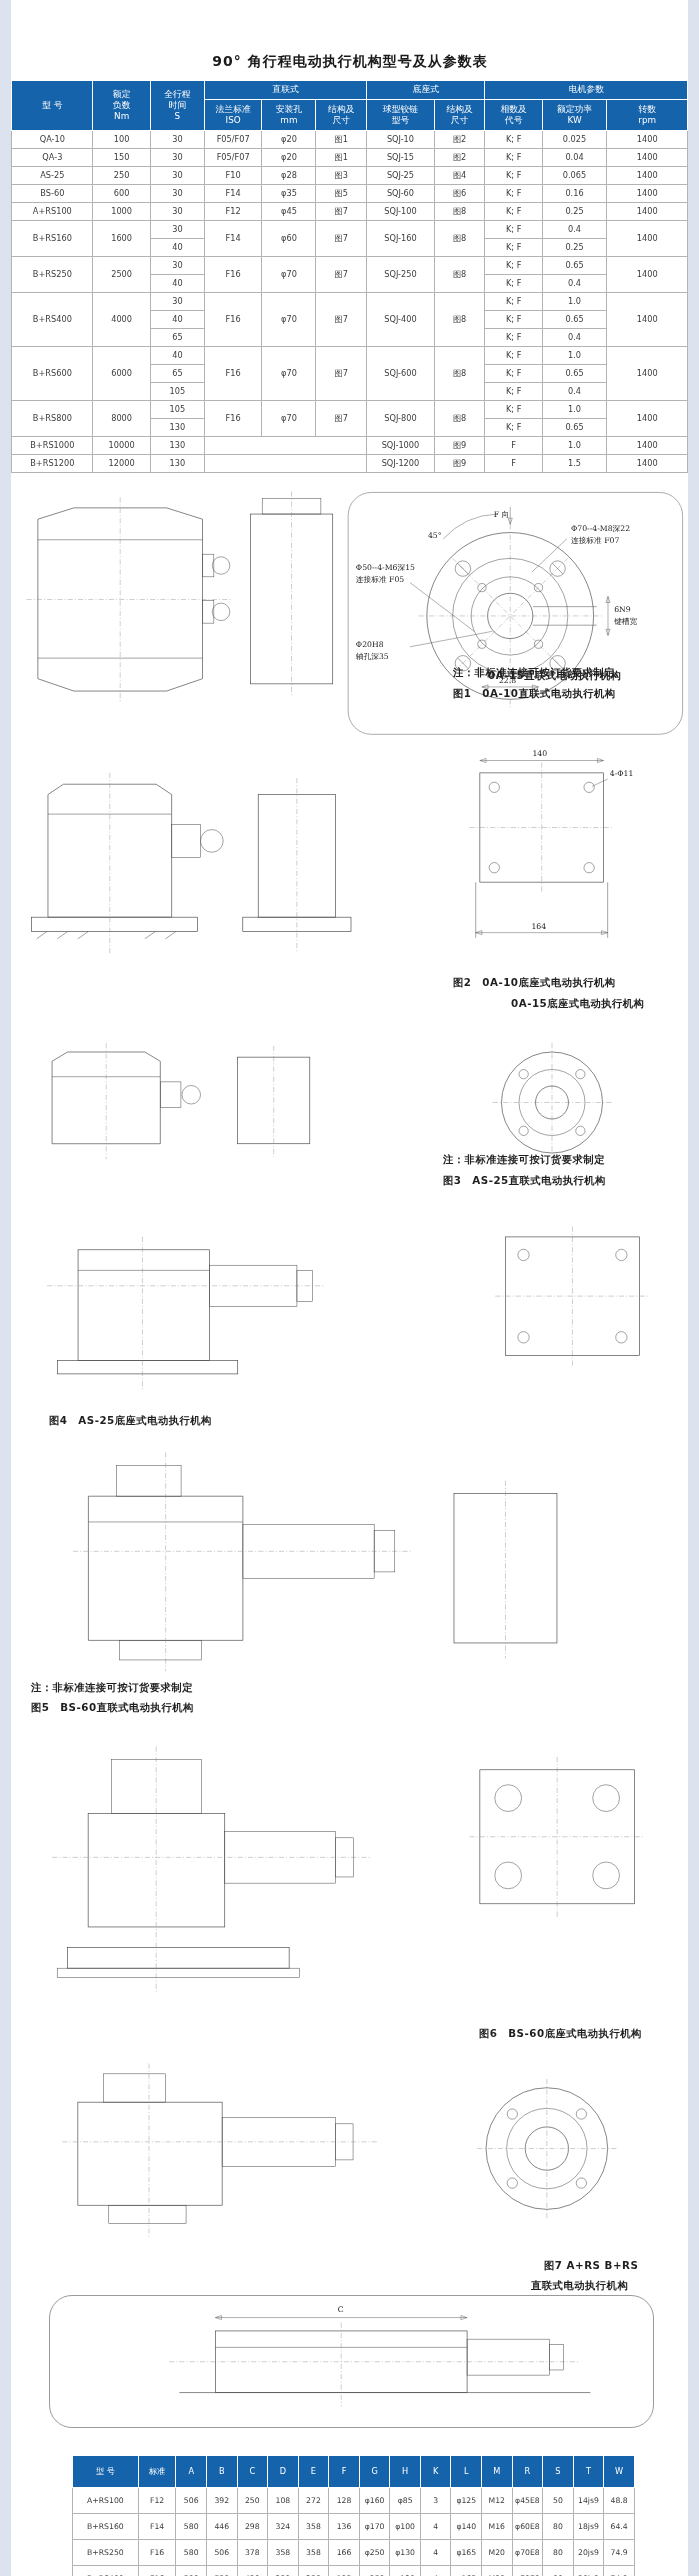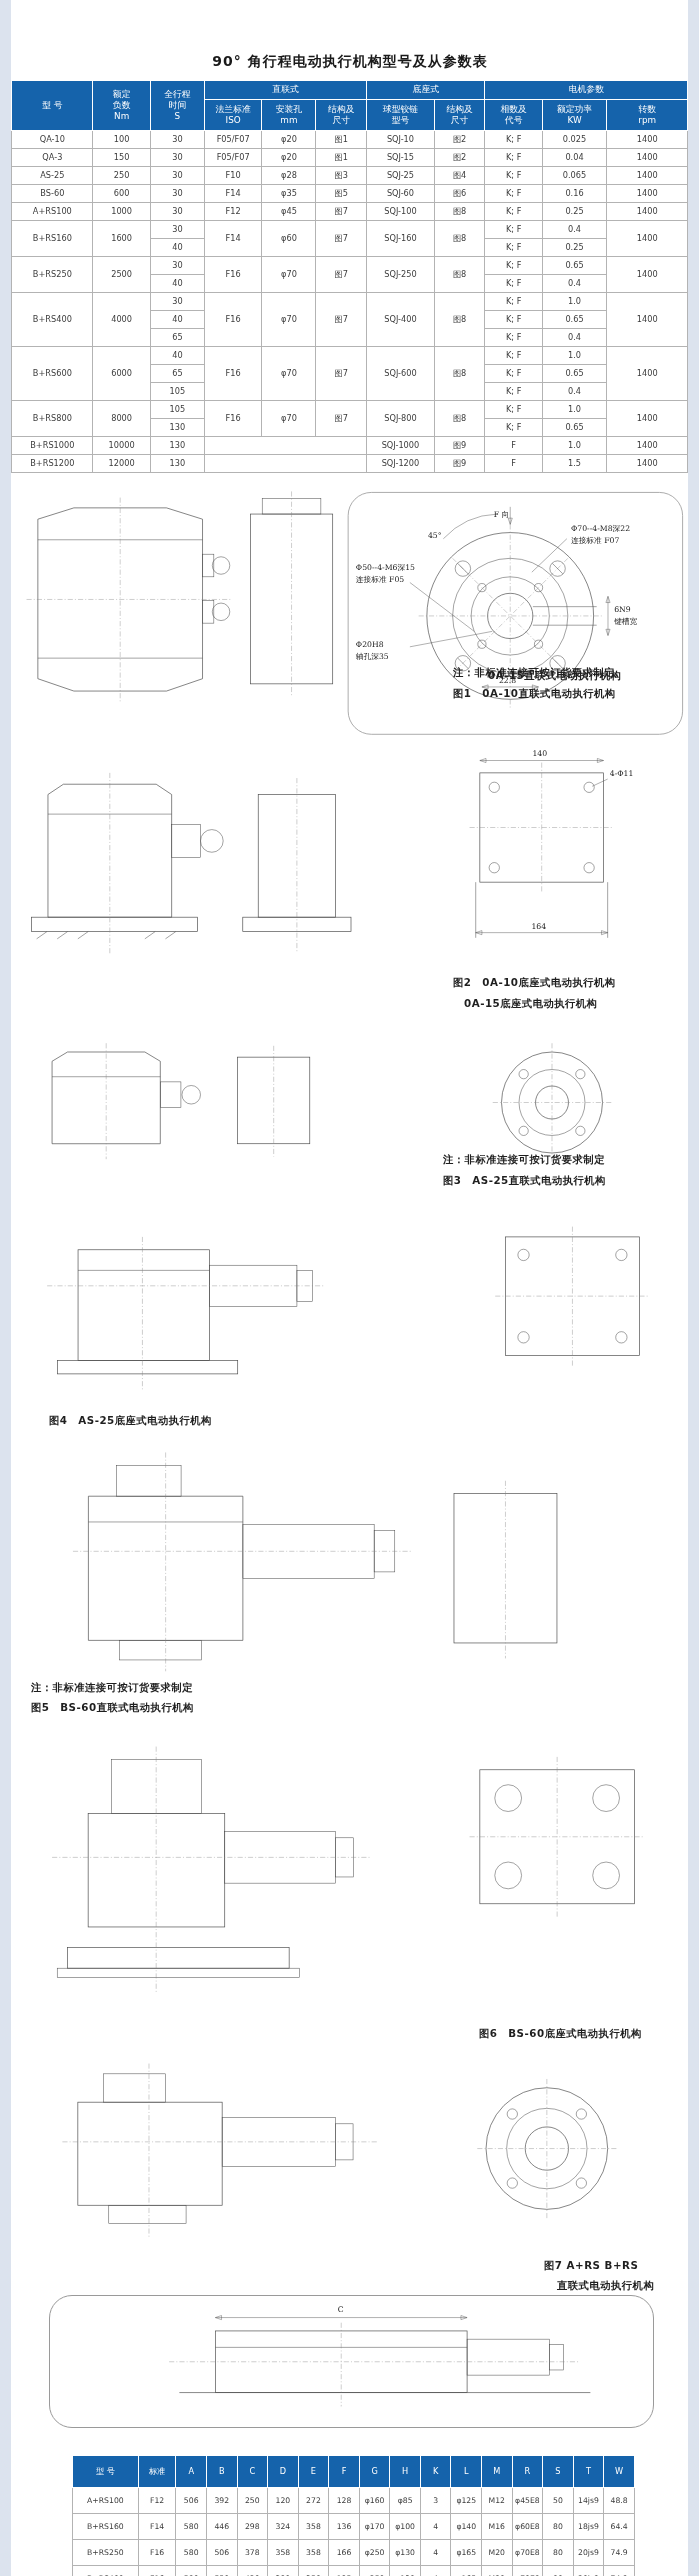--- a/index.html
+++ b/index.html
@@ -390,21 +390,21 @@
   <line class="dim" x1="1148" y1="62" x2="1118" y2="76"></line>
   <line class="dim" x1="892" y1="360" x2="1148" y2="360"></line>
   <path class="dim" d="M904 356 L892 360 L904 364 Z M1136 356 L1148 360 L1136 364 Z"></path>
   <line class="ln2" x1="892" y1="262" x2="892" y2="370"></line>
   <line class="ln2" x1="1148" y1="262" x2="1148" y2="370"></line>
   <text class="dimtxt" x="1002" y="18">140</text>
   <text class="lbl" x="1152" y="56">4-Φ11</text>
   <text class="dimtxt" x="1000" y="352">164</text>
 </svg>
 <div class="cap" style="left:453px;top:976px">图2　0A-10底座式电动执行机构</div>
-<div class="cap" style="left:464px;top:997px">0A-15底座式电动执行机构</div>
+<div class="cap" style="left:511px;top:997px">0A-15底座式电动执行机构</div>
 
 <svg class="fig" style="left:15.5px;top:1025px" width="670" height="155" viewBox="0 0 1300 300">
   <path class="ln" d="M70 70 L100 52 L250 52 L280 70 L280 230 L70 230 Z"></path>
   <line class="ln2" x1="70" y1="100" x2="280" y2="100"></line>
   <rect class="ln2" x="280" y="110" width="40" height="50"></rect>
   <circle class="ln2" cx="340" cy="135" r="18"></circle>
   <line class="cl" x1="175" y1="35" x2="175" y2="260"></line>
   <rect class="ln" x="430" y="62" width="140" height="168"></rect>
   <line class="cl" x1="500" y1="40" x2="500" y2="255"></line>
   <circle class="ln" cx="1040" cy="150" r="98"></circle>
@@ -484,21 +484,21 @@
   <circle class="ln2" cx="1030" cy="185" r="78"></circle>
   <circle class="ln" cx="1030" cy="185" r="42"></circle>
   <line class="cl" x1="895" y1="185" x2="1165" y2="185"></line>
   <line class="cl" x1="1030" y1="50" x2="1030" y2="320"></line>
   <circle class="ln2" cx="963" cy="118" r="10"></circle>
   <circle class="ln2" cx="1097" cy="118" r="10"></circle>
   <circle class="ln2" cx="963" cy="252" r="10"></circle>
   <circle class="ln2" cx="1097" cy="252" r="10"></circle>
 </svg>
 <div class="cap" style="left:544px;top:2259px">图7 A+RS B+RS</div>
-<div class="cap" style="left:557px;top:2279px">直联式电动执行机构</div>
+<div class="cap" style="left:531px;top:2279px">直联式电动执行机构</div>
 
 <div class="cbox">
   <svg width="603" height="131" viewBox="0 0 1170 255">
     <line class="dim" x1="320" y1="42" x2="810" y2="42"></line>
     <path class="dim" d="M332 38 L320 42 L332 46 Z M798 38 L810 42 L798 46 Z"></path>
     <text class="dimtxt" x="558" y="32">C</text>
     <rect class="ln" x="320" y="68" width="490" height="120"></rect>
     <line class="ln2" x1="320" y1="100" x2="810" y2="100"></line>
     <rect class="ln2" x="810" y="84" width="160" height="70"></rect>
     <rect class="ln2" x="970" y="94" width="28" height="50"></rect>
@@ -535,21 +535,21 @@
         <th>W</th>
       </tr>
     </thead>
   <tbody>
       <tr>
         <td>A+RS100</td>
         <td>F12</td>
         <td>506</td>
         <td>392</td>
         <td>250</td>
-        <td>120</td>
+        <td>108</td>
         <td>272</td>
         <td>128</td>
         <td>φ160</td>
         <td>φ85</td>
         <td>3</td>
         <td>φ125</td>
         <td>M12</td>
         <td>φ45E8</td>
         <td>50</td>
         <td>14js9</td>

